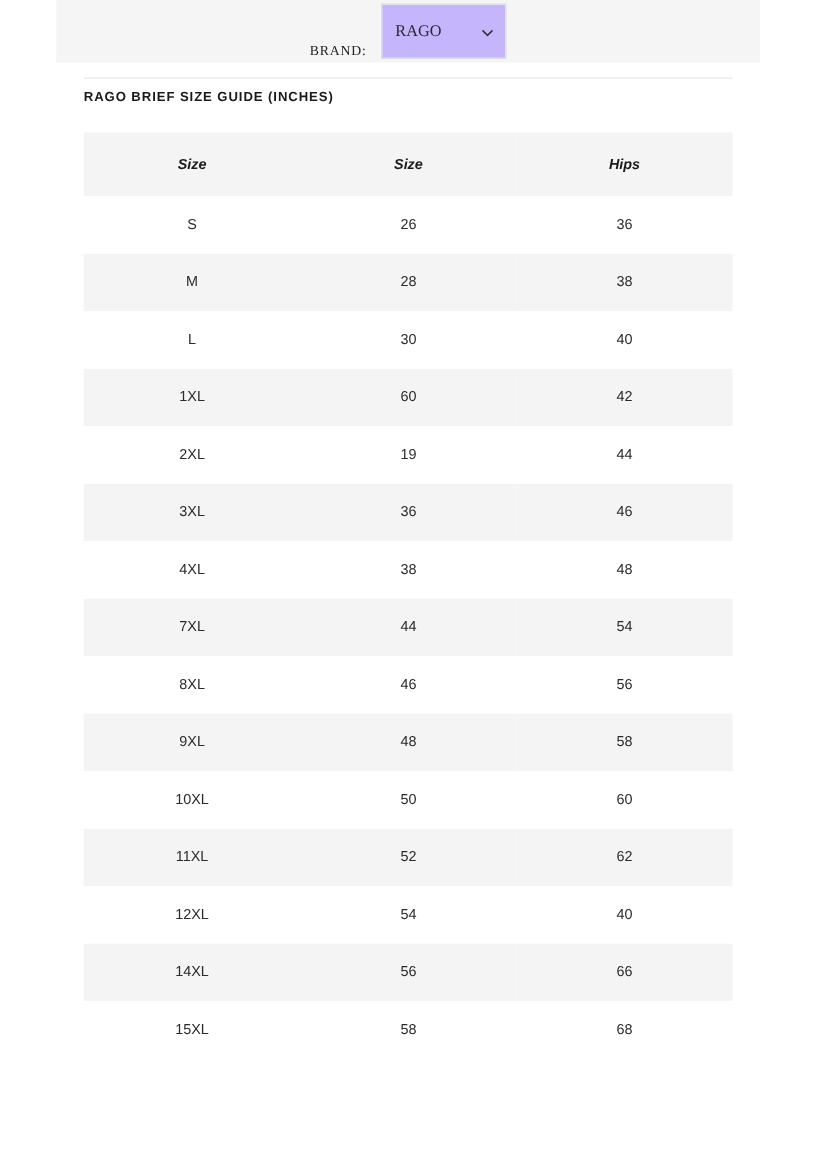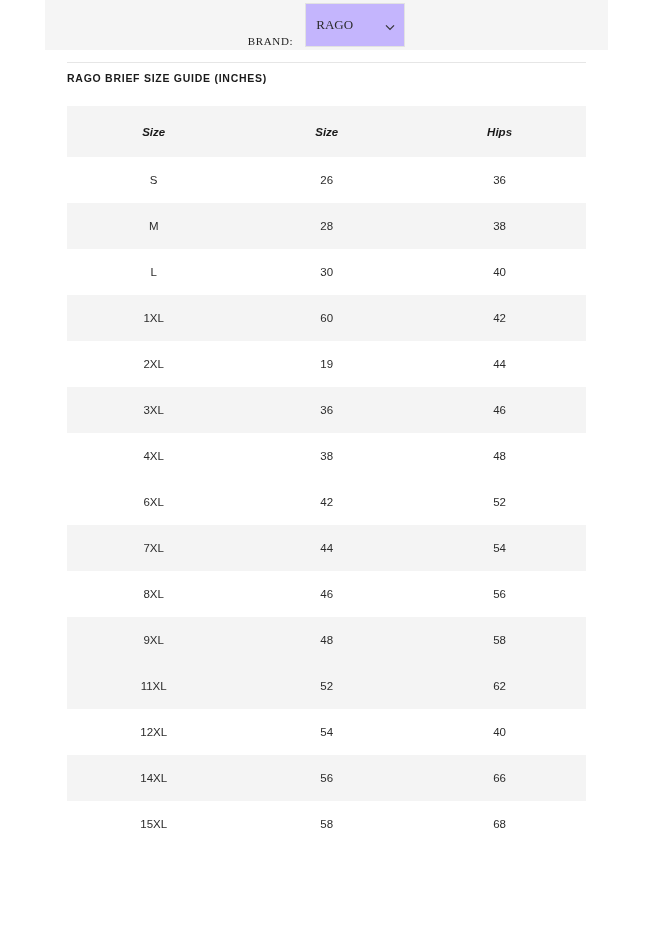--- a/index.html
+++ b/index.html
@@ -188,40 +188,40 @@
         <tr class="alt">
           <td>3XL</td>
           <td>36</td>
           <td>46</td>
         </tr>
         <tr>
           <td>4XL</td>
           <td>38</td>
           <td>48</td>
         </tr>
-        <tr>
-          <td>6XL</td>
-          <td>42</td>
-          <td>52</td>
-        </tr>
         <tr class="alt">
           <td>7XL</td>
           <td>44</td>
           <td>54</td>
         </tr>
         <tr>
           <td>8XL</td>
           <td>46</td>
           <td>56</td>
         </tr>
         <tr class="alt">
           <td>9XL</td>
           <td>48</td>
           <td>58</td>
         </tr>
+        <tr>
+          <td>10XL</td>
+          <td>50</td>
+          <td>60</td>
+        </tr>
         <tr class="alt">
           <td>11XL</td>
           <td>52</td>
           <td>62</td>
         </tr>
         <tr>
           <td>12XL</td>
           <td>54</td>
           <td>40</td>
         </tr>

